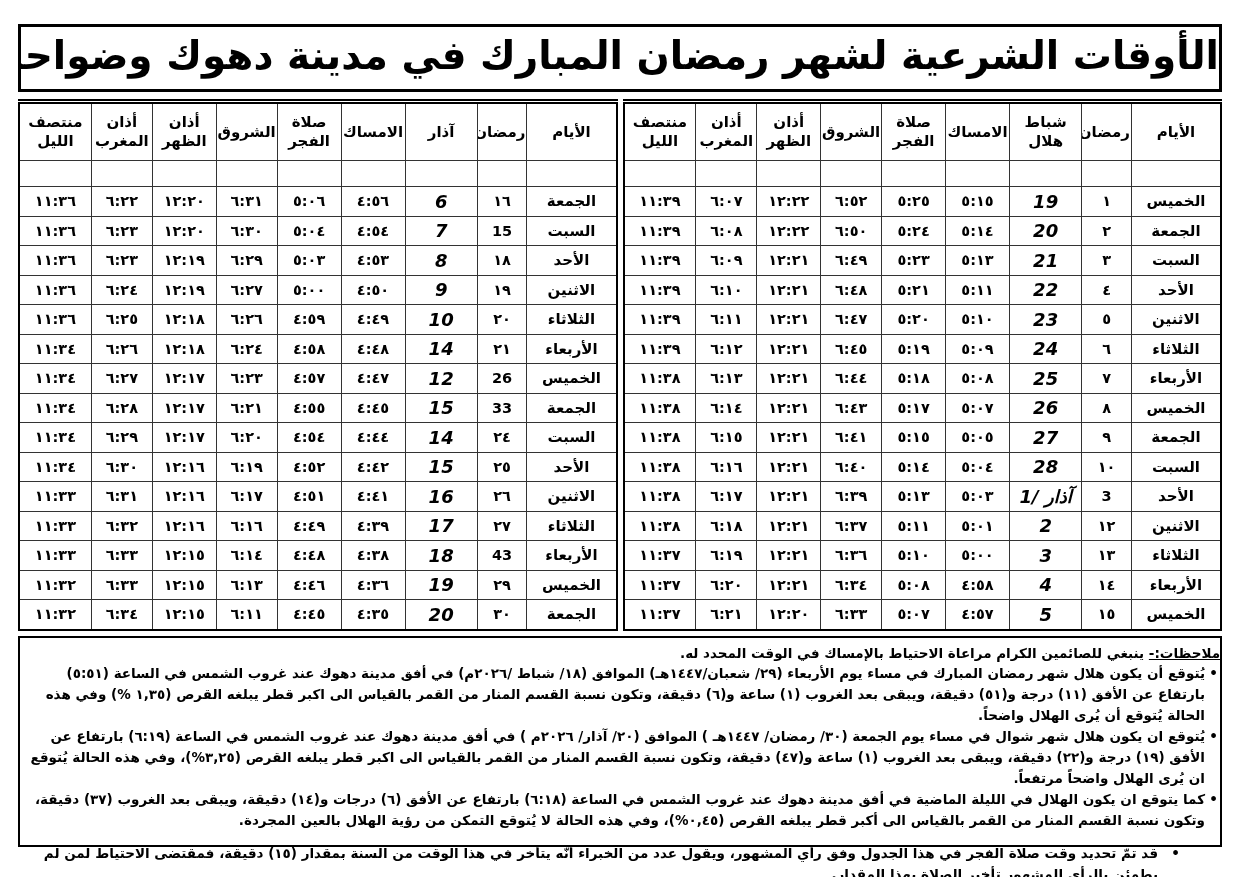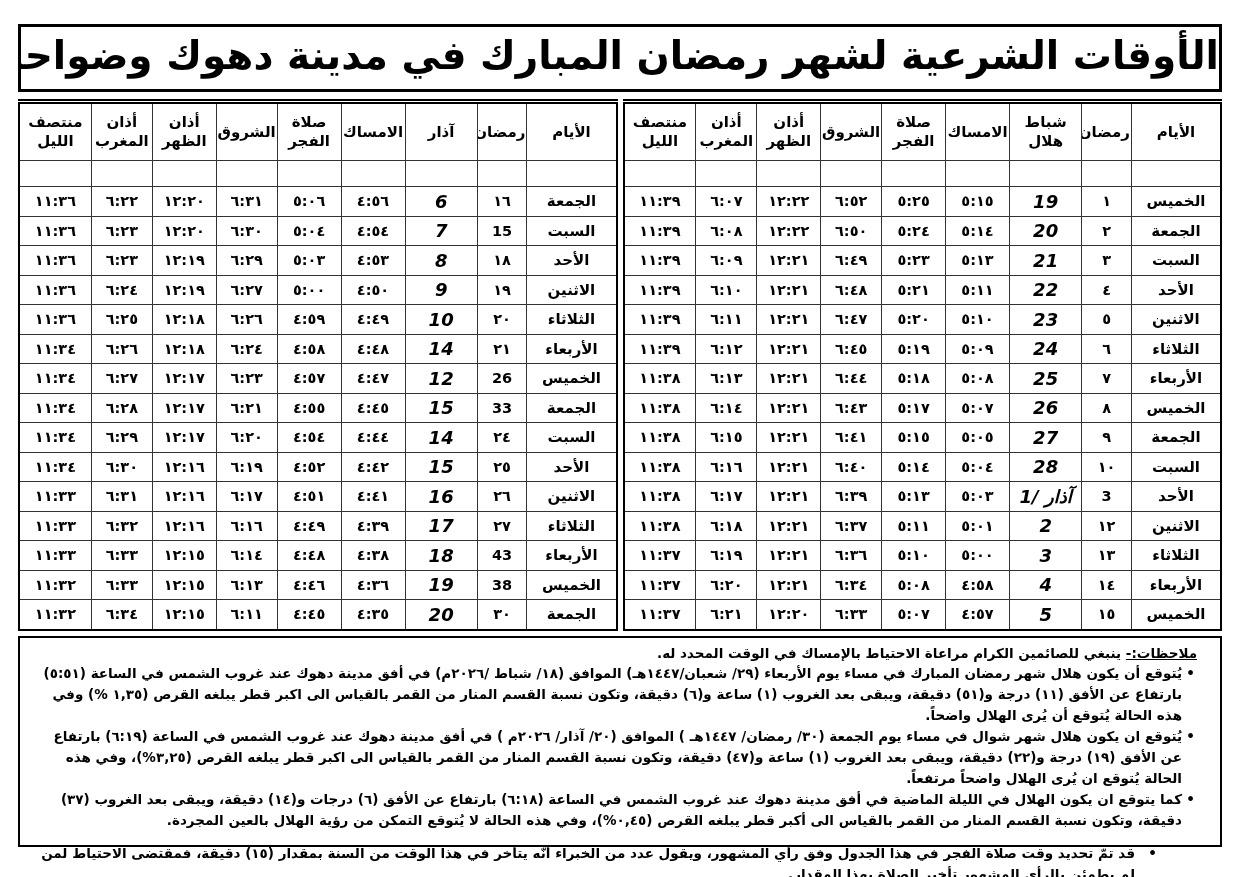--- a/index.html
+++ b/index.html
@@ -35,21 +35,21 @@
   .ptable tbody td{font-size:14.5px;height:28.5px;}
   .ptable td.time-cell{letter-spacing:1px;}
   .ptable td.date-cell{
     direction:ltr;font-style:italic;font-size:18px;
     letter-spacing:0;
   }
   .ptable td.day-cell{font-size:15px;}
   .notes-box{
     border:2px solid #000;
     margin-top:5px;
-    padding:5px 23px 6px 9px;
+    padding:5px 0 6px 9px;
     height:196px;
     font-size:13.5px;font-weight:bold;line-height:1.55;
     text-align:right;
   }
   .notes-line .heading{text-decoration:underline;}
   .bullet{position:relative;padding-right:15px;}
   .bullet::before{content:"\2022";position:absolute;right:2px;top:0;}
   .bullet.indent{padding-right:62px;margin-top:12px;}
   .bullet.indent::before{right:40px;}
 </style>
@@ -442,21 +442,21 @@
             <td class="date-cell">18</td>
             <td class="time-cell">٤:٣٨</td>
             <td class="time-cell">٤:٤٨</td>
             <td class="time-cell">٦:١٤</td>
             <td class="time-cell">١٢:١٥</td>
             <td class="time-cell">٦:٣٣</td>
             <td class="time-cell">١١:٣٣</td>
           </tr>
           <tr>
             <td class="day-cell">الخميس</td>
-            <td>38</td>
+            <td>٢٩</td>
             <td class="date-cell">19</td>
             <td class="time-cell">٤:٣٦</td>
             <td class="time-cell">٤:٤٦</td>
             <td class="time-cell">٦:١٣</td>
             <td class="time-cell">١٢:١٥</td>
             <td class="time-cell">٦:٣٣</td>
             <td class="time-cell">١١:٣٢</td>
           </tr>
           <tr>
             <td class="day-cell">الجمعة</td>

